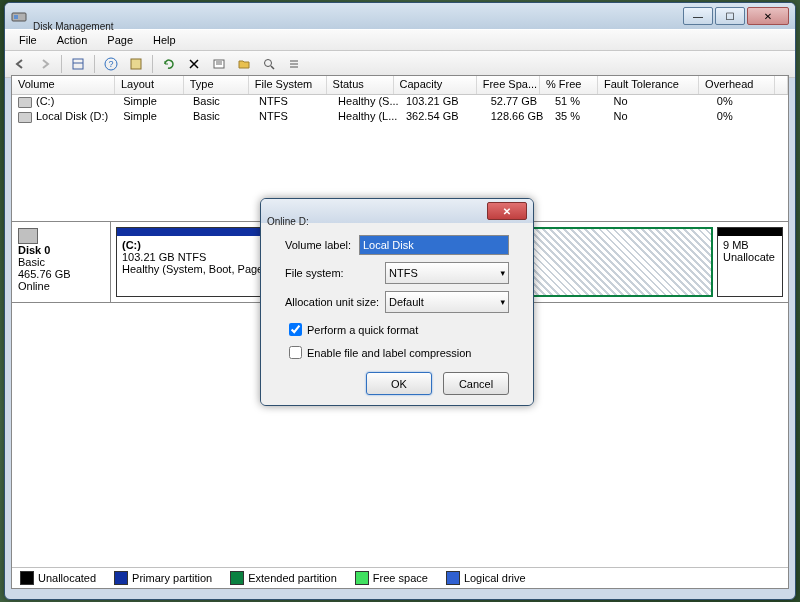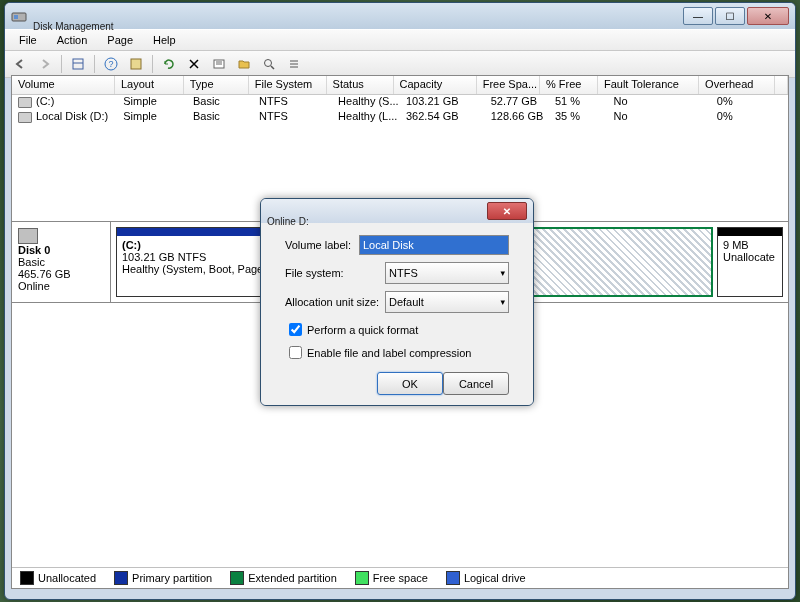--- a/index.html
+++ b/index.html
@@ -56,21 +56,21 @@
   .dialog .titlebar .close-d{width:38px;height:16px;background:linear-gradient(#e07070,#c04040);border:1px solid #803030;border-radius:2px;margin-left:auto;display:flex;align-items:center;justify-content:center;color:#fff;font-weight:bold;font-size:10px;}
   .dlg-body{background:#f0f0f0;padding:12px 24px 10px;border-radius:0 0 5px 5px;}
   .frow{display:flex;align-items:center;margin-bottom:7px;}
   .flabel{width:100px;}
   .finput{flex:1;height:18px;border:1px solid #888;background:#fff;padding:0 3px;font:inherit;}
   .finput.sel{background:#3070d0;color:#fff;}
   .fselect{flex:1;height:20px;border:1px solid #888;background:linear-gradient(#fff,#e8e8e8);padding:0 3px;display:flex;align-items:center;justify-content:space-between;}
   .fselect::after{content:"▾";font-size:9px;margin-left:4px;}
   .chkrow{margin:4px 0;display:flex;align-items:center;}
   .chkrow input{margin-right:5px;}
-  .dbtns{display:flex;justify-content:flex-end;gap:0;margin-top:10px;}
+  .dbtns{display:flex;justify-content:flex-end;gap:11px;margin-top:10px;}
   .dbtn{min-width:64px;height:21px;border:1px solid #707070;border-radius:3px;background:linear-gradient(#fdfdfd,#e0e0e0);display:flex;align-items:center;justify-content:center;}
   .dbtn.default{border:1px solid #3070c0;box-shadow:0 0 2px #6aa0e0;}
 </style>
 </head>
 <body>
 
 <div class="window main-window">
   <div class="titlebar">
     <span class="icon">
       <svg width="16" height="16">

